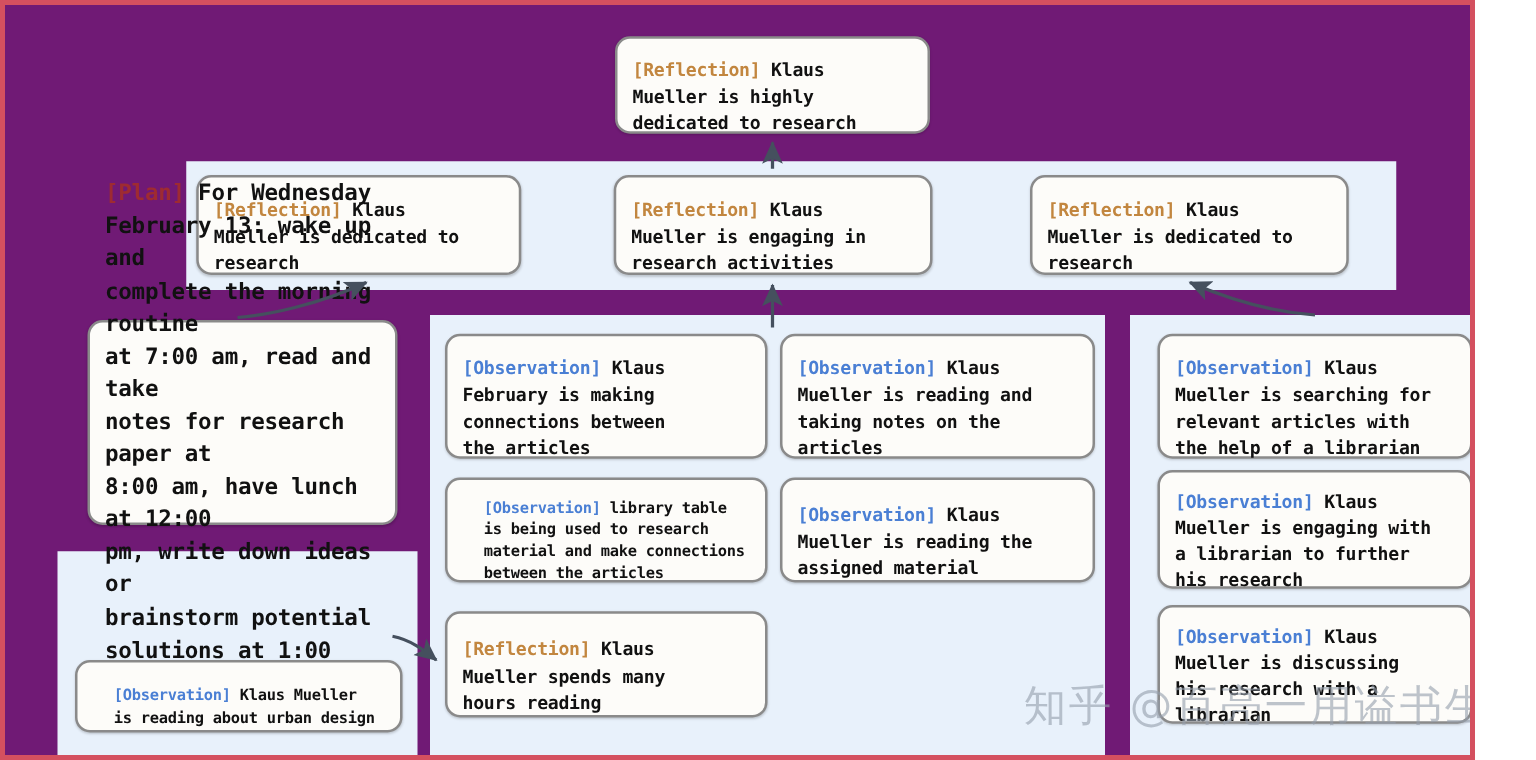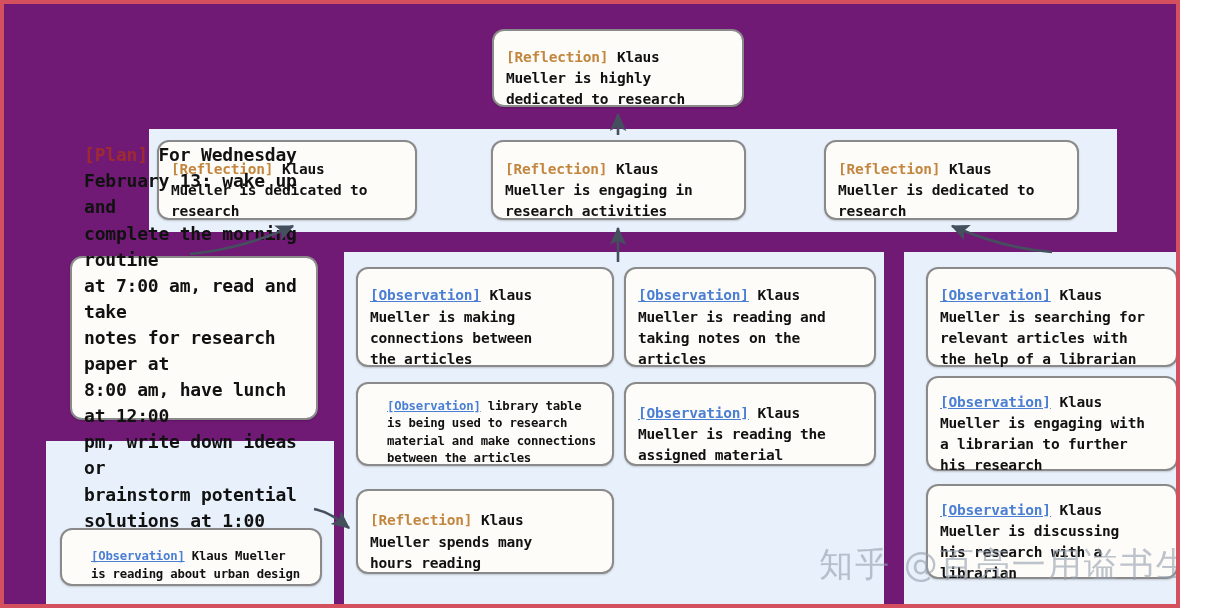--- a/index.html
+++ b/index.html
@@ -48,21 +48,21 @@
     font-size: 12.3px;
     line-height: 1.42;
     padding-left: 29px;
   }
   .node.plan .txt {
     font-size: 18px;
     line-height: 1.45;
   }
   .tag { font-weight: bold; }
   .tag.reflection { color: #c2863f; }
-  .tag.observation { color: #4a7fd4; text-decoration: underline; }
+  .tag.observation { color: #4a7fd4; }
   .tag.plan { color: #9e2b32; }
 
   svg.edges {
     position: absolute;
     left: 0; top: 0;
     width: 1229px;
     height: 608px;
     pointer-events: none;
   }
   .watermark {
@@ -134,21 +134,21 @@
   <div class="node small" style="left:56px; top:524px; width:262px; height:58px;">
     <div class="txt">
       <span class="tag observation">[Observation]</span><span> Klaus Mueller
 is reading about urban design</span>
     </div>
   </div>
 
   <div class="node" style="left:352px; top:263px; width:258px; height:100px;">
     <div class="txt">
       <span class="tag observation">[Observation]</span><span> Klaus
-Mueller is making
+February is making
 connections between
 the articles</span>
     </div>
   </div>
   <div class="node small" style="left:352px; top:378px; width:258px; height:84px;">
     <div class="txt">
       <span class="tag observation">[Observation]</span><span> library table
 is being used to research
 material and make connections
 between the articles</span>

